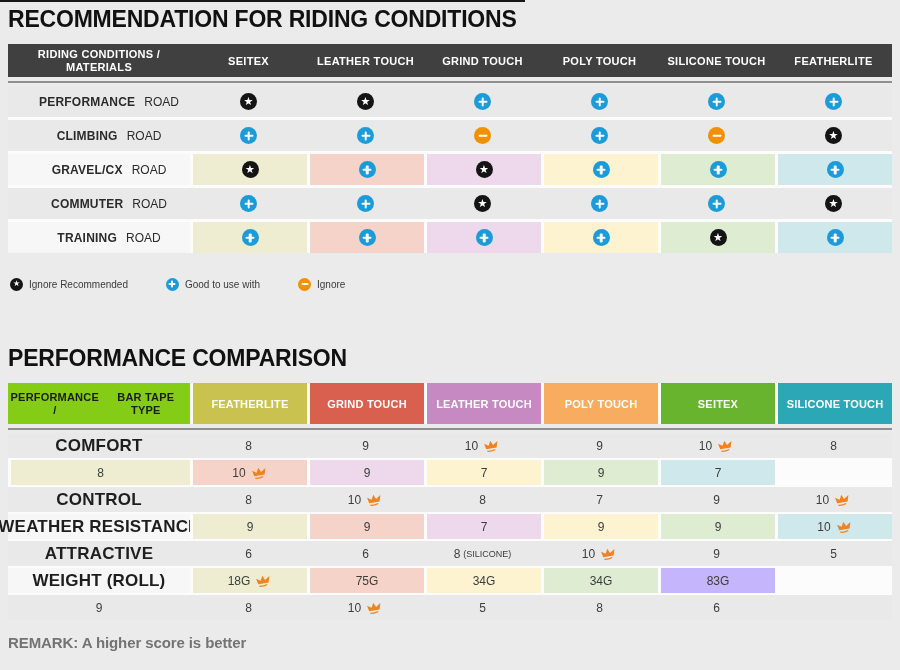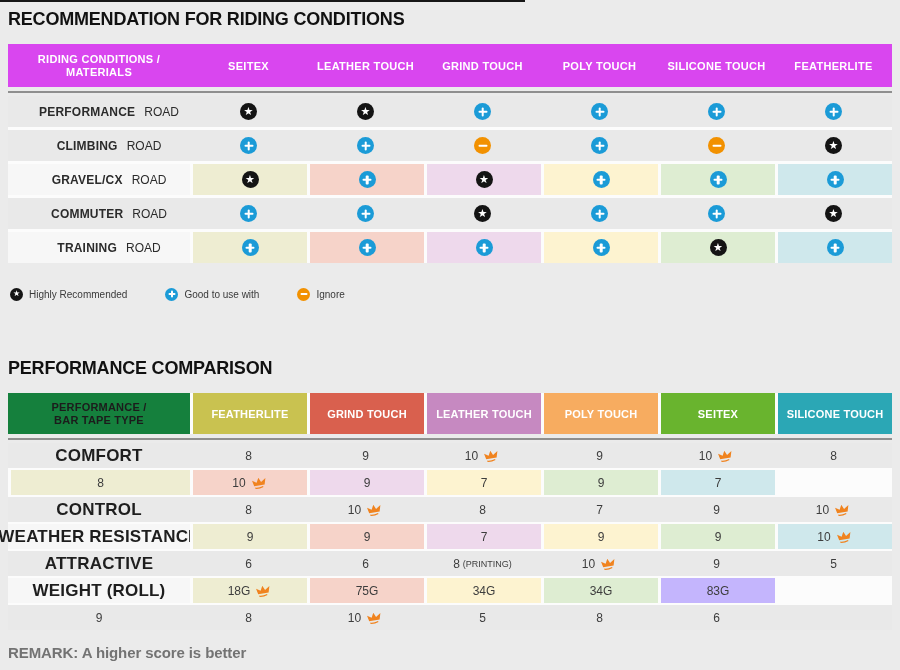--- a/index.html
+++ b/index.html
@@ -7,34 +7,34 @@
   body {
     background:#ebebeb;
     font-family:"Liberation Sans","DejaVu Sans",sans-serif;
     color:#222;
     position:relative;
   }
   .top-edge { position:absolute; left:0; top:0; width:525px; height:2px; background:#161616; }
   .page { padding:8px 8px 0 8px; }
 
   h1.section-title {
-    font-size:18px; font-weight:bold; letter-spacing:-0.2px; color:#111;
+    font-size:23px; font-weight:bold; letter-spacing:-0.2px; color:#111;
     line-height:22px; margin:0 0 14px 0;
   }
   h1.second { margin-top:56px; }
 
   .grid-row {
     display:grid;
     grid-template-columns:182px repeat(6, 1fr);
     width:884px;
   }
 
   
   .t1-header {
-    background:#d946ef; color:#fff; height:43px;
+    background:#404040; color:#fff; height:33px;
     font-size:11px; font-weight:bold; letter-spacing:0.3px;
   }
   .t1-header .hcell { display:flex; align-items:center; justify-content:center; text-align:center; }
   .t1-header .corner { flex-direction:column; line-height:13px; }
 
   .divider { width:884px; height:2px; background:#8f8f8f; margin:4px 0 3px 0; }
 
   .rows-wrap { background:#fcfcfc; width:884px; }
   .t1-row { height:31px; margin-bottom:3px; }
   .t1-row:last-child { margin-bottom:0; }
@@ -67,21 +67,21 @@
   .circ.sm.minus::before { width:7px; height:2px; }
 
   
   .legend { display:flex; align-items:center; margin:24px 0 0 2px; height:14px; }
   .legend-item { display:flex; align-items:center; font-size:10px; color:#3a3a3a; margin-right:38px; }
   .legend-item .circ { margin-right:6px; }
 
   
   .t2-header { height:41px; font-size:11px; font-weight:bold; }
   .t2-header .hcell { display:flex; align-items:center; justify-content:center; text-align:center; color:#fff; letter-spacing:0.2px; }
-  .t2-header .corner { background:#15803d; color:#1c1c1c; flex-direction:column; line-height:13px;text-align:right; }
+  .t2-header .corner { background:#84cc16; color:#1c1c1c; flex-direction:row; line-height:13px; }
 
   .t2-row { height:25px; margin-bottom:2px; }
   .t2-row:last-child { margin-bottom:0; }
   .t2-row.gray { background:#e9e9e9; }
   .t2-row.tinted .label-cell { background:#f7f7f7; }
   .t2-label { font-size:17px; font-weight:bold; color:#1e1e1e; letter-spacing:0.2px; }
   .val { font-size:12px; color:#3d3d3d; display:flex; align-items:center; }
   .val .suffix { font-size:9px; margin-left:3px; }
   .crown { width:17px; height:12px; margin-left:5px; transform:rotate(-10deg); flex:none; }
 
@@ -248,21 +248,21 @@
           <span class="circ big plus"></span>
         </div>
       </div>
     </div>
 
   <div class="legend">
     <div class="legend-item">
       <span class="circ sm star">
           <span class="glyph">★</span>
         </span>
-      <span>Highly Recommended</span>
+      <span>Ignore Recommended</span>
     </div>
     <div class="legend-item">
       <span class="circ sm plus"></span>
       <span>Good to use with</span>
     </div>
     <div class="legend-item">
       <span class="circ sm minus"></span>
       <span>Ignore</span>
     </div>
   </div>
@@ -448,21 +448,21 @@
           </span>
         </div>
         <div class="cell">
           <span class="val">
             <span>6</span>
           </span>
         </div>
         <div class="cell">
           <span class="val">
             <span>8</span>
-            <span class="suffix">(PRINTING)</span>
+            <span class="suffix">(SILICONE)</span>
           </span>
         </div>
         <div class="cell">
           <span class="val">
             <span>10</span>
             <svg viewBox="0 0 22 15" class="crown">
               <path d="M3.5 10.5 L2 3 L7.4 6.6 L10.6 0.6 L13.2 6.6 L19.6 2.6 L17.2 10.5 Z" fill="#f0831f"></path>
               <path d="M4.5 13.2 Q9.5 14.6 15 12.8" stroke="#f0831f" stroke-width="1.6" fill="none"></path>
             </svg>
           </span>

